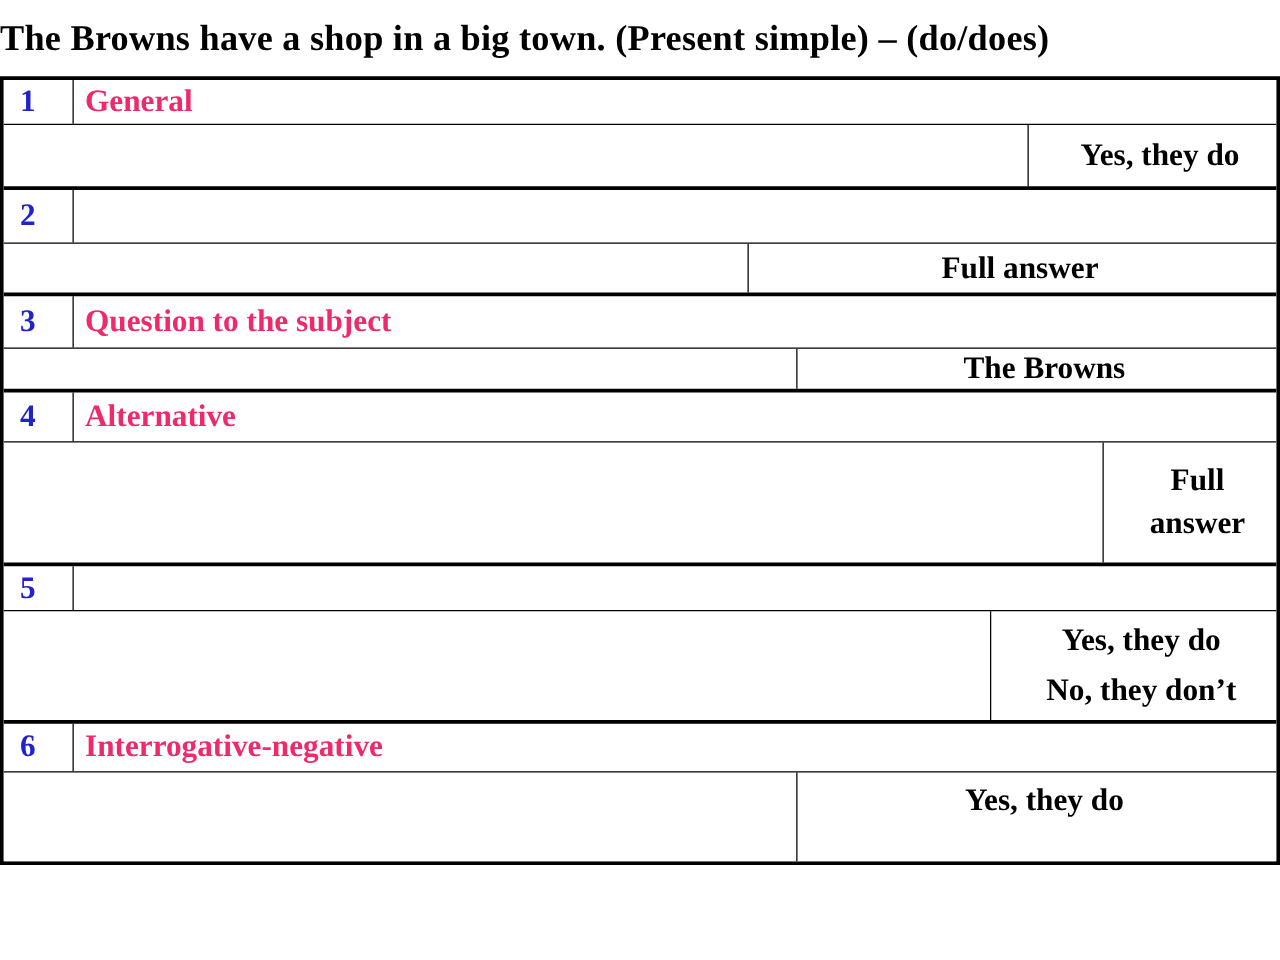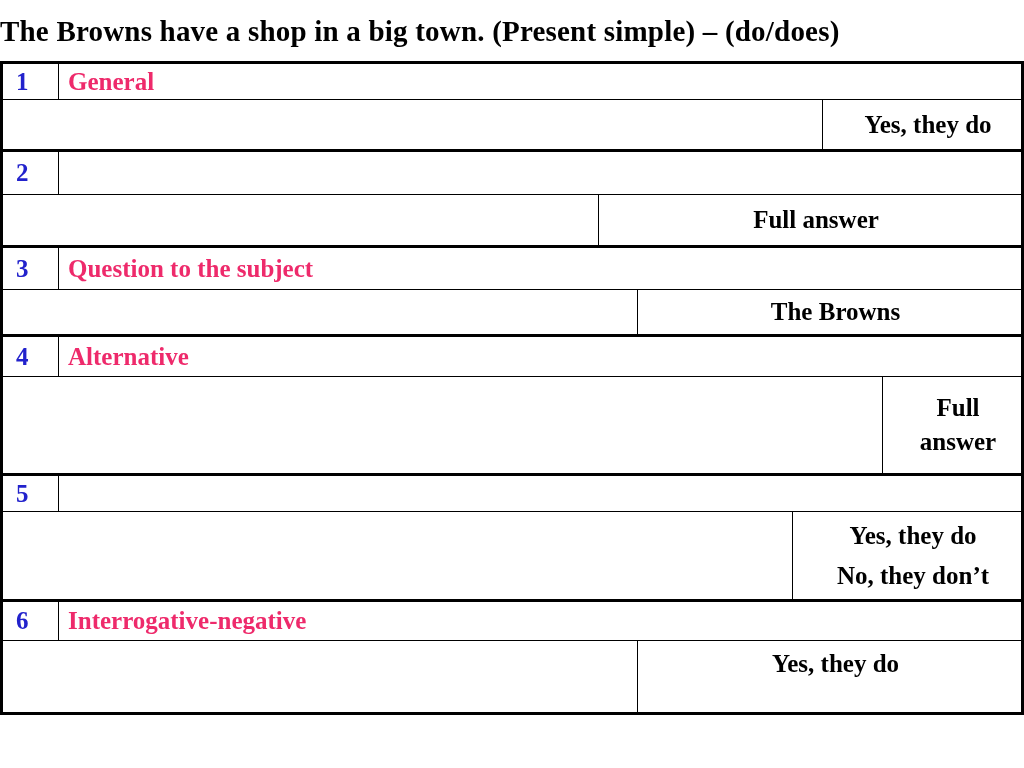--- a/index.html
+++ b/index.html
@@ -54,22 +54,22 @@
     flex:1;
     display:flex;
     flex-direction:column;
     justify-content:center;
     padding-left:12px;
     color:var(--black);
   }
   .ans .line{display:block;}
   
   .r1h{height:35px;} .r1a{height:50px;}
-  .r2h{height:45px;} .r2a{height:51px;}
-  .r3h{height:44px;} .r3a{height:45px;}
+  .r2h{height:45px;} .r2a{height:40px;}
+  .r3h{height:44px;} .r3a{height:33px;}
   .r4h{height:42px;} .r4a{height:97px;}
   .r5h{height:38px;} .r5a{height:88px;}
   .r6h{height:41px;} .r6a{height:72px;}
   
   .r1a .blank{width:820px;}
   .r2a .blank{width:596px;}
   .r3a .blank{width:635px;}
   .r4a .blank{width:880px;}
   .r5a .blank{width:790px;}
   .r6a .blank{width:635px;}

